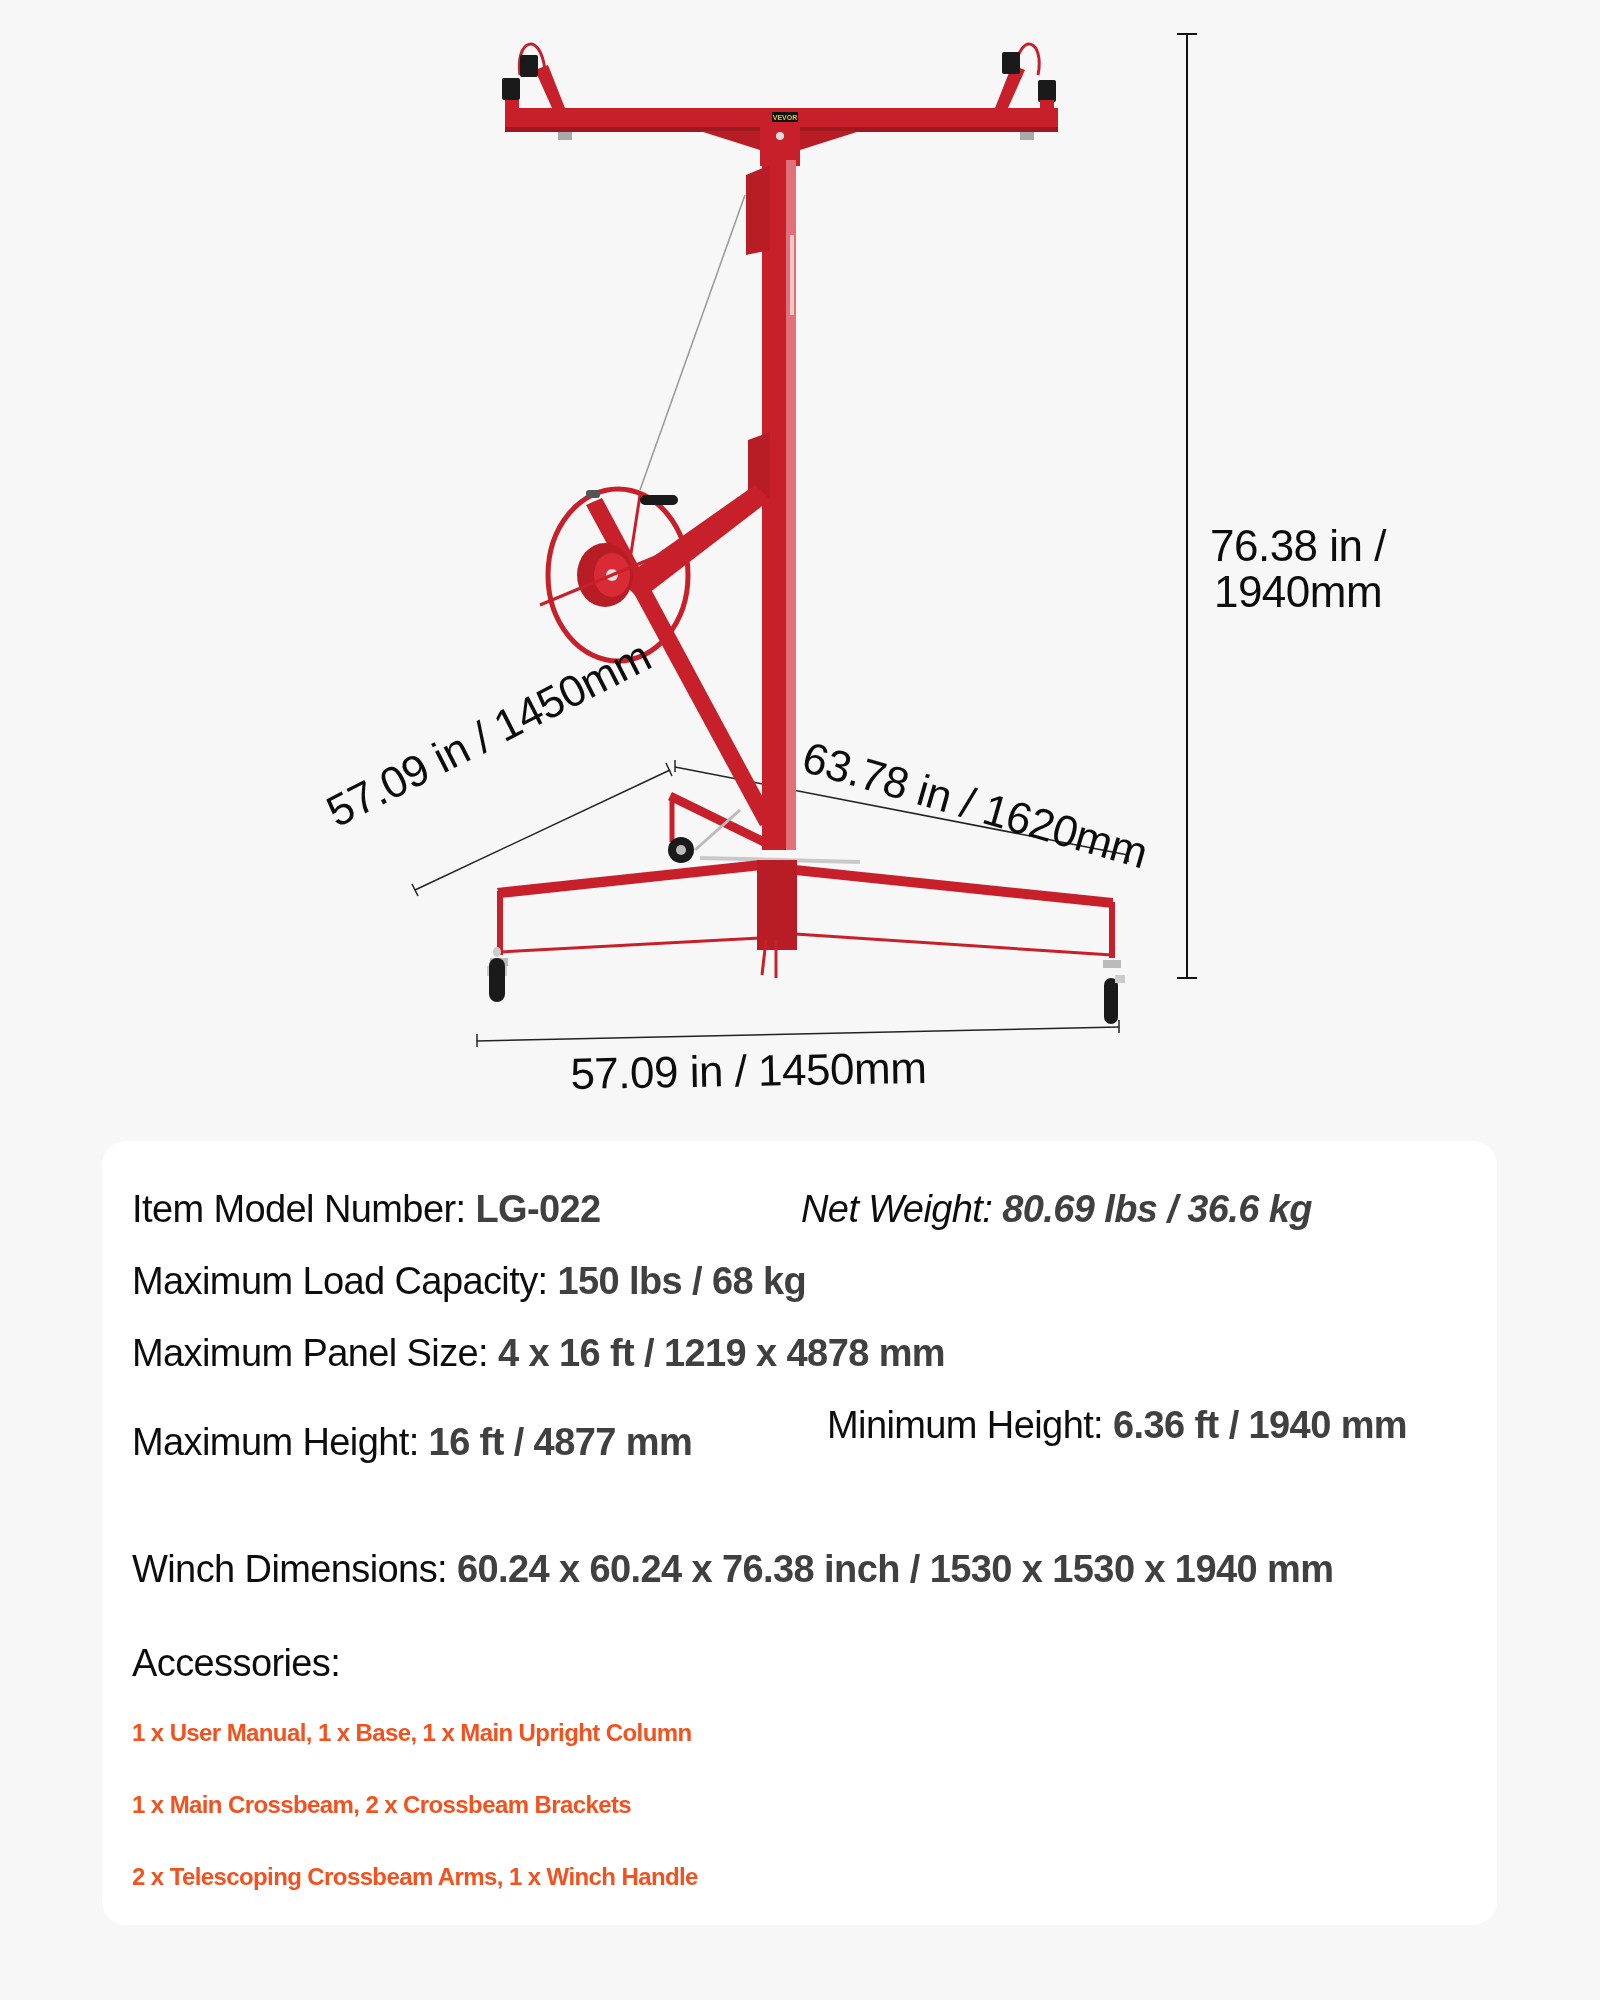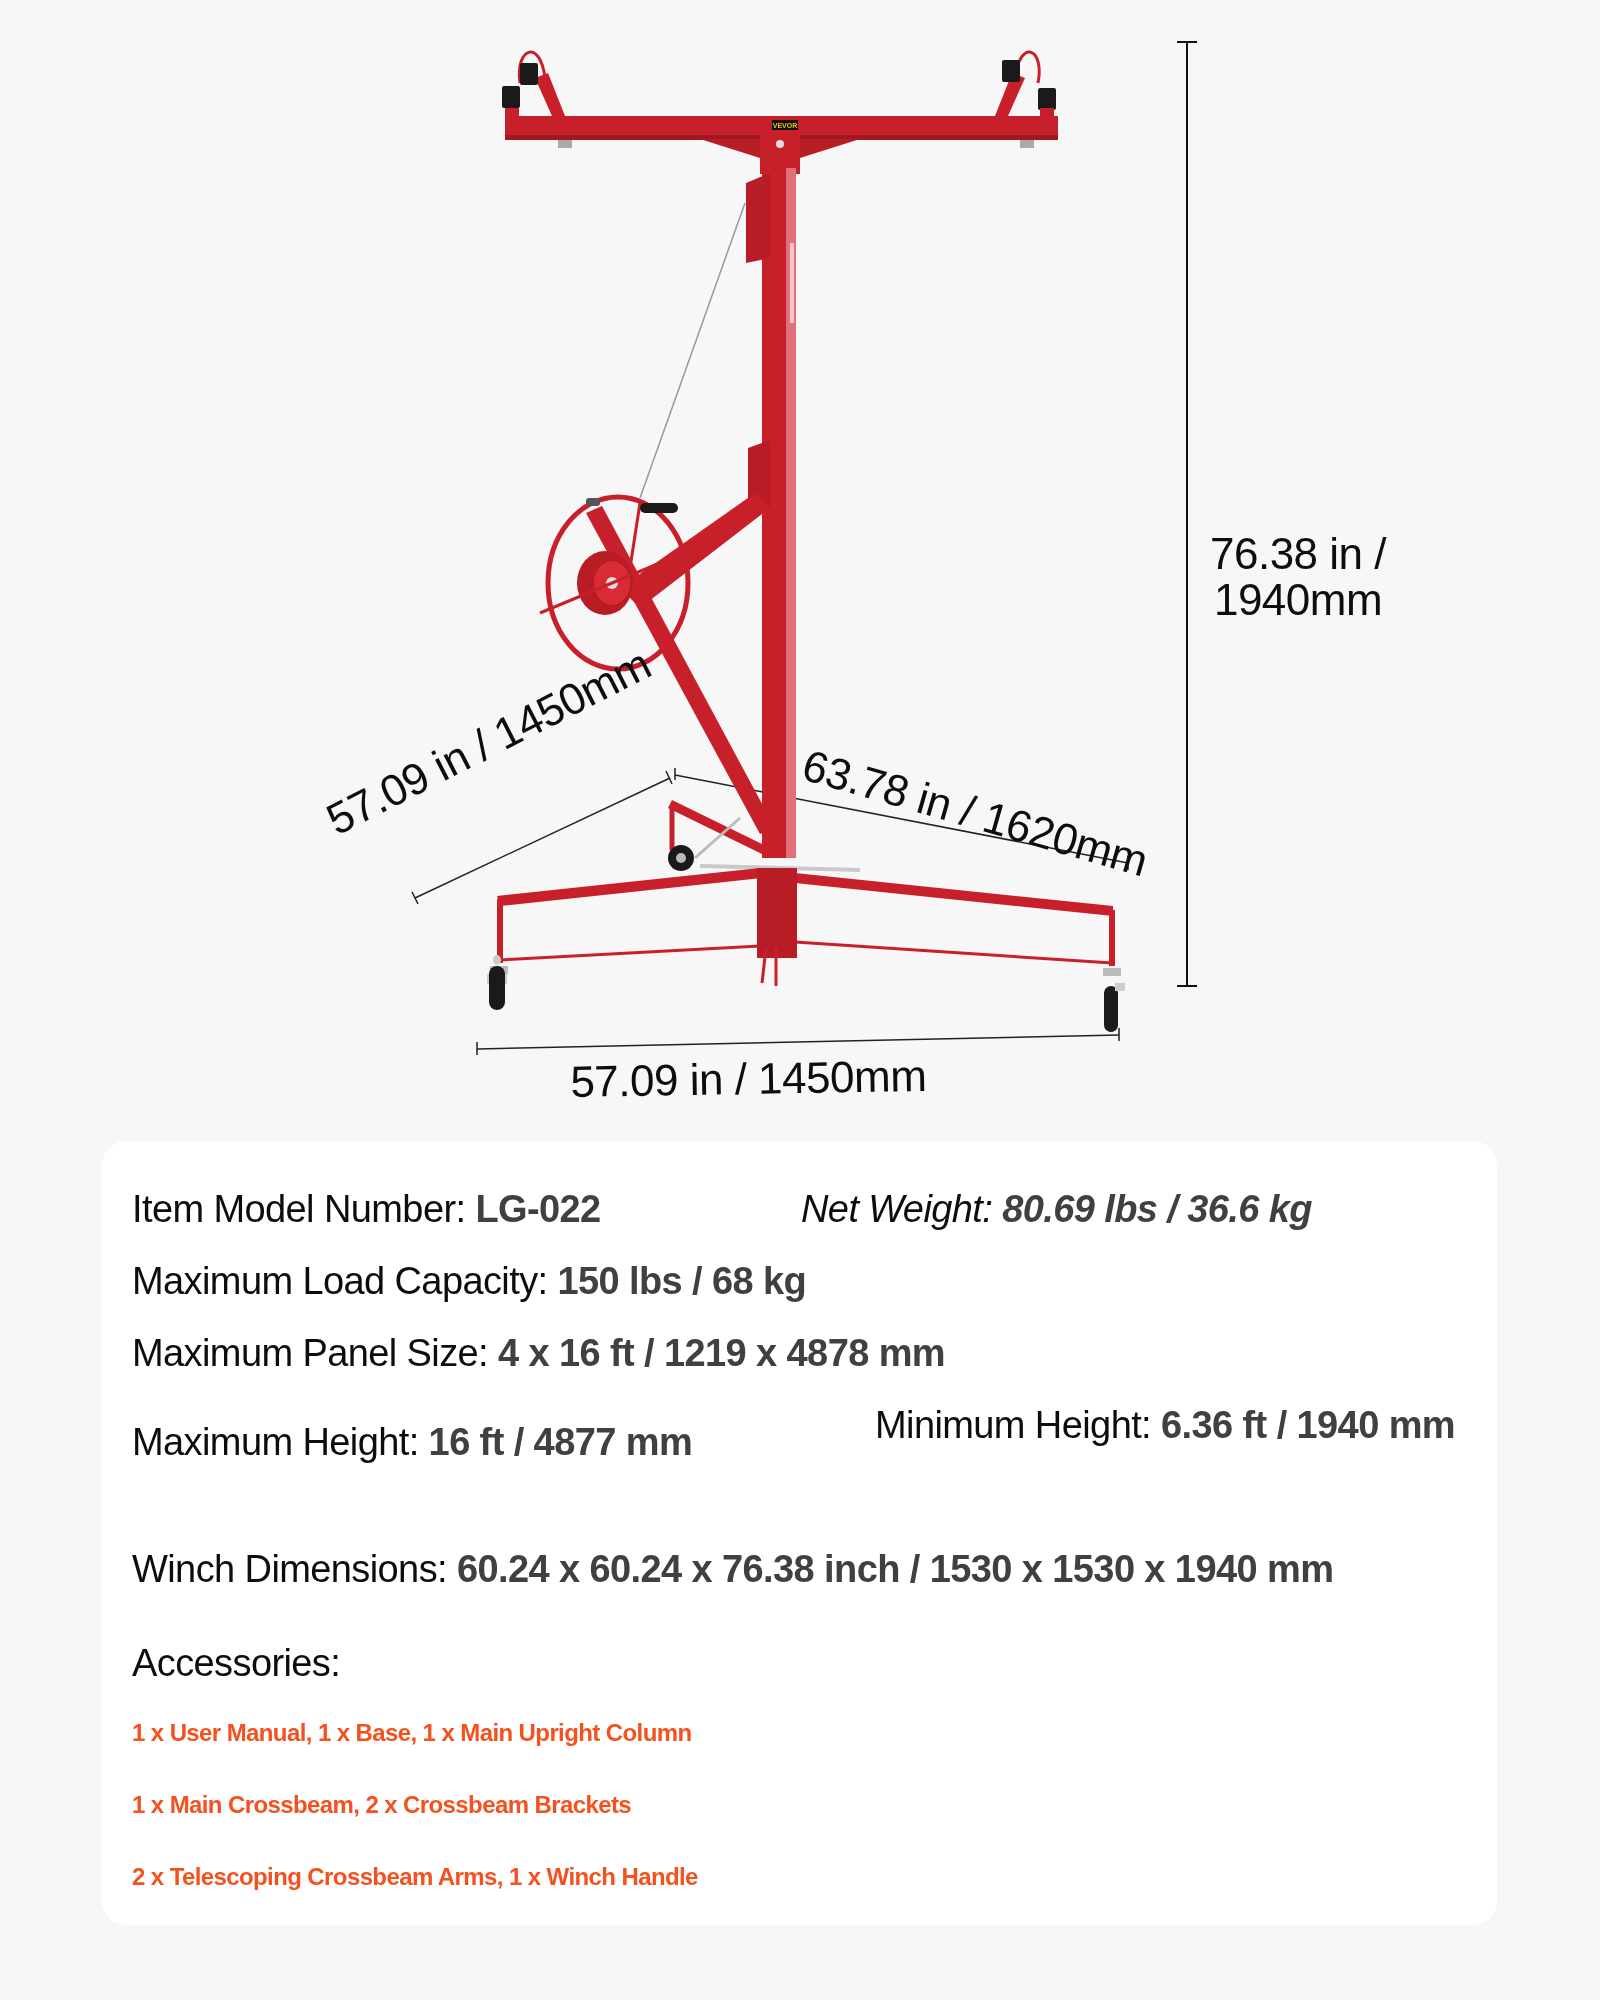--- a/index.html
+++ b/index.html
@@ -10,21 +10,21 @@
   body {
     width: 1600px;
     height: 2000px;
     position: relative;
     overflow: hidden;
     font-family: "Liberation Sans", "DejaVu Sans", sans-serif;
   }
   .diagram {
     position: absolute;
     left: 0;
-    top: 8px;
+    top: 0;
     width: 1600px;
     height: 1120px;
     text-decoration: underline;
   }
   .diagram svg {
     position: absolute;
     left: 0;
     top: 0;
   }
   .dim-label {
@@ -236,21 +236,21 @@
   </div>
   <div class="spec-line" style="top:118px;">
     <span class="k">Maximum Load Capacity: </span><span class="v">150 lbs / 68 kg</span>
   </div>
   <div class="spec-line" style="top:190px;">
     <span class="k">Maximum Panel Size: </span><span class="v">4 x 16 ft / 1219 x 4878 mm</span>
   </div>
   <div class="spec-line" style="top:279px;">
     <span class="k">Maximum Height: </span><span class="v">16 ft / 4877 mm</span>
   </div>
-  <div class="spec-line" style="top:262px; left:725px;margin-left:48px;">
+  <div class="spec-line" style="top:262px; left:725px;">
     <span class="k">Minimum Height: </span><span class="v">6.36 ft / 1940 mm</span>
   </div>
   <div class="spec-line" style="top:406px;">
     <span class="k">Winch Dimensions: </span><span class="v">60.24 x 60.24 x 76.38 inch / 1530 x 1530 x 1940 mm</span>
   </div>
   <div class="spec-line" style="top:468px;margin-top:32px;">Accessories:</div>
   <div class="acc-line" style="top:542px;">1 x User Manual, 1 x Base, 1 x Main Upright Column</div>
   <div class="acc-line" style="top:614px;">1 x Main Crossbeam, 2 x Crossbeam Brackets</div>
   <div class="acc-line" style="top:686px;text-align:right;">2 x Telescoping Crossbeam Arms, 1 x Winch Handle</div>
 </div>

